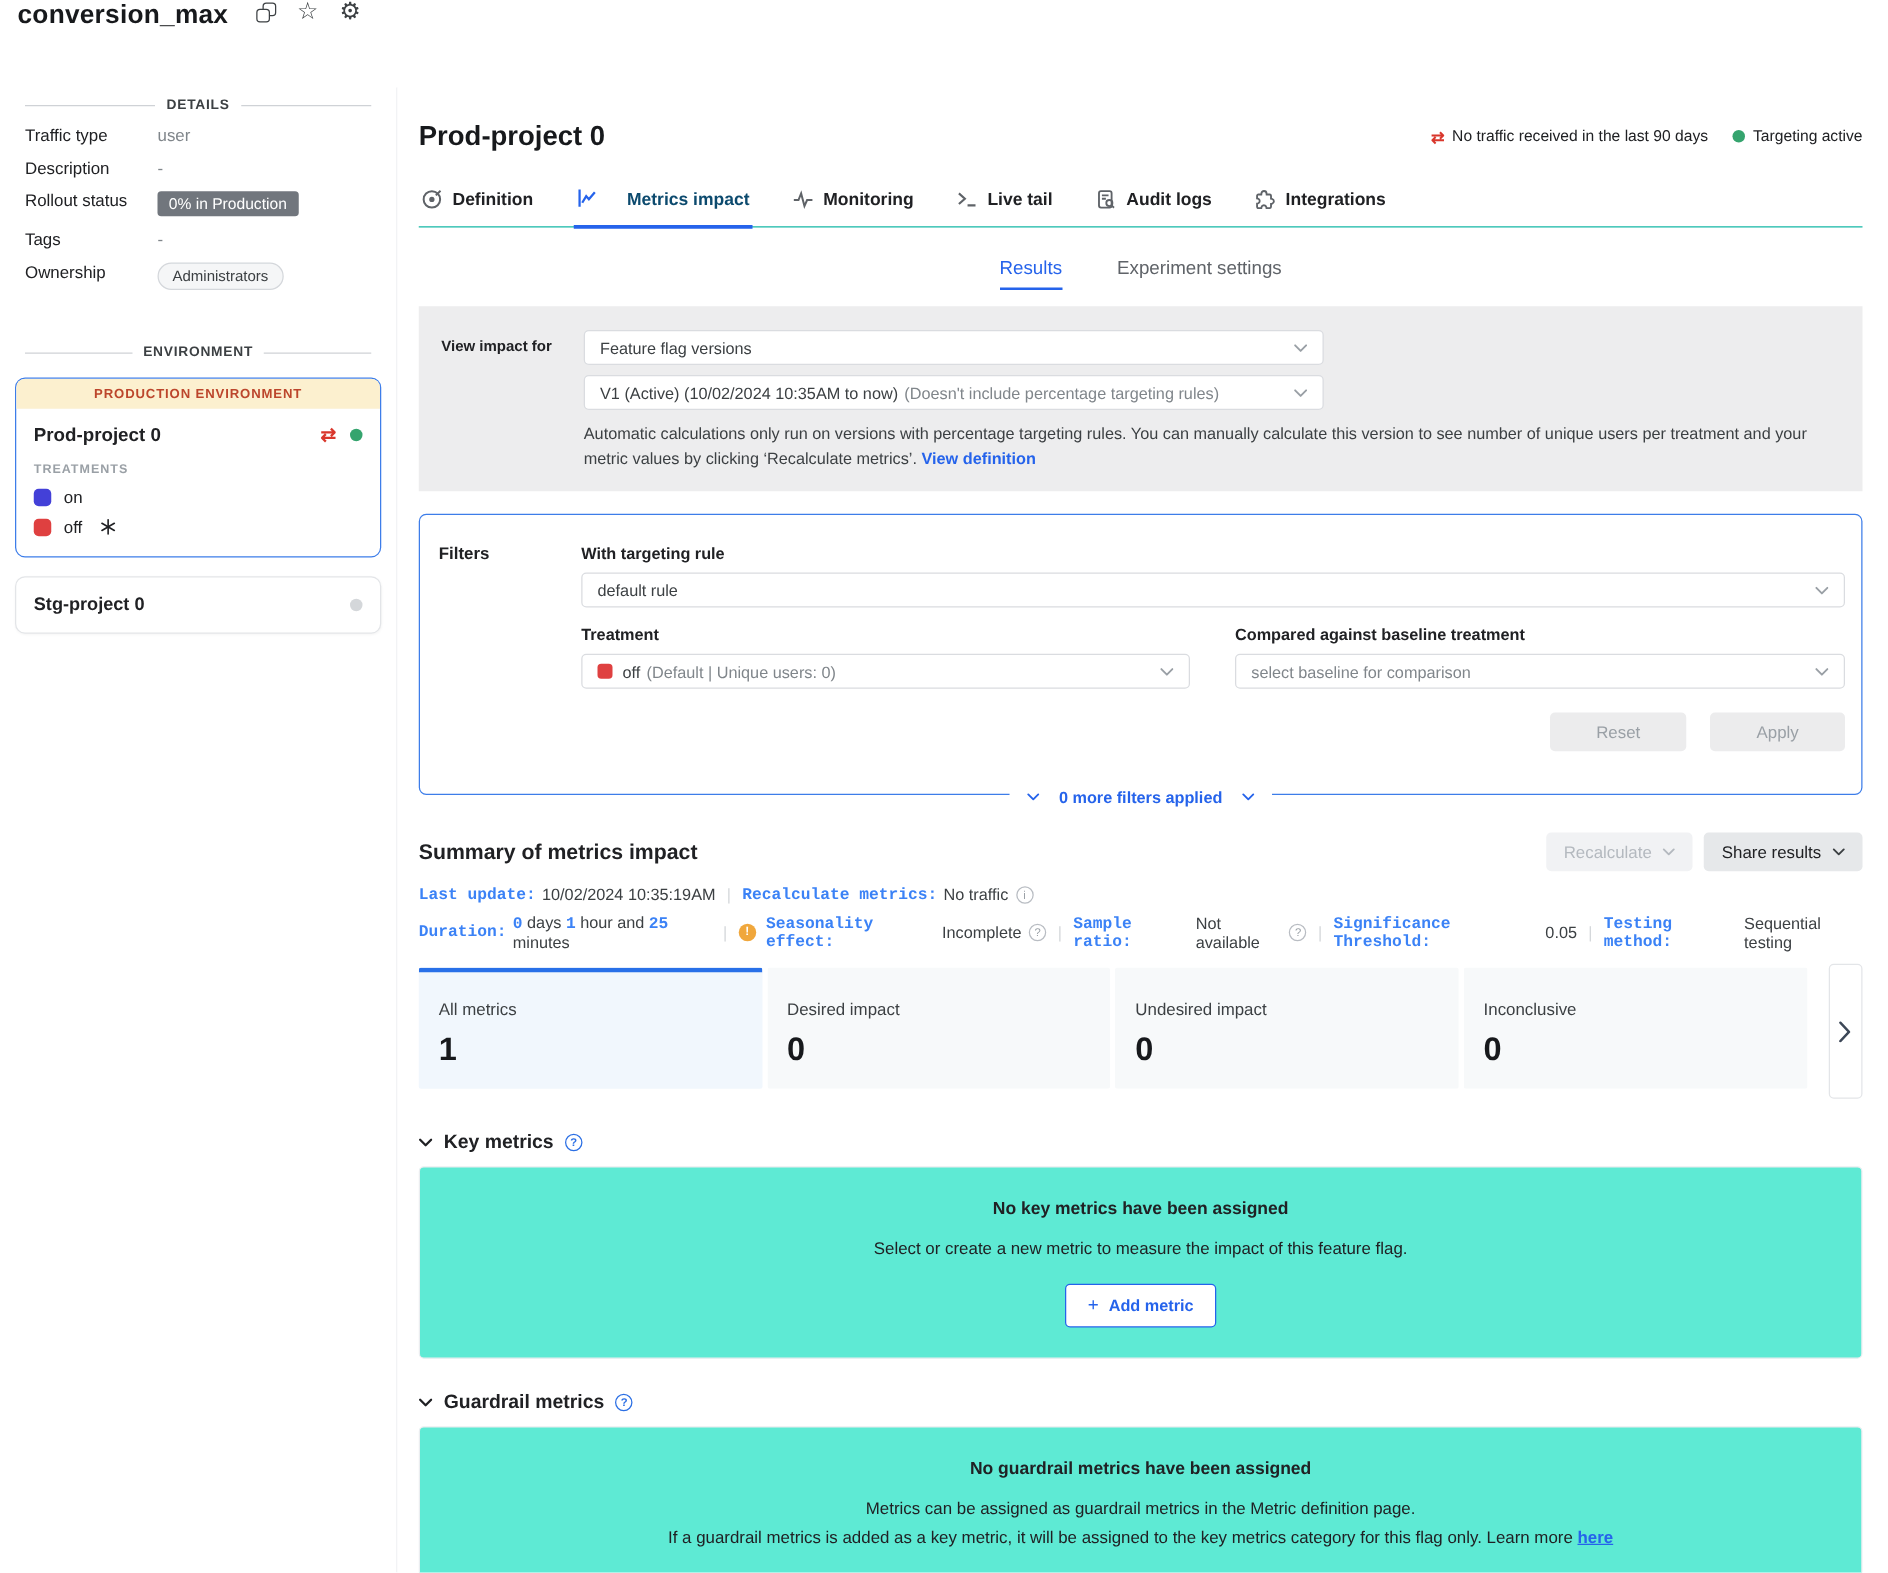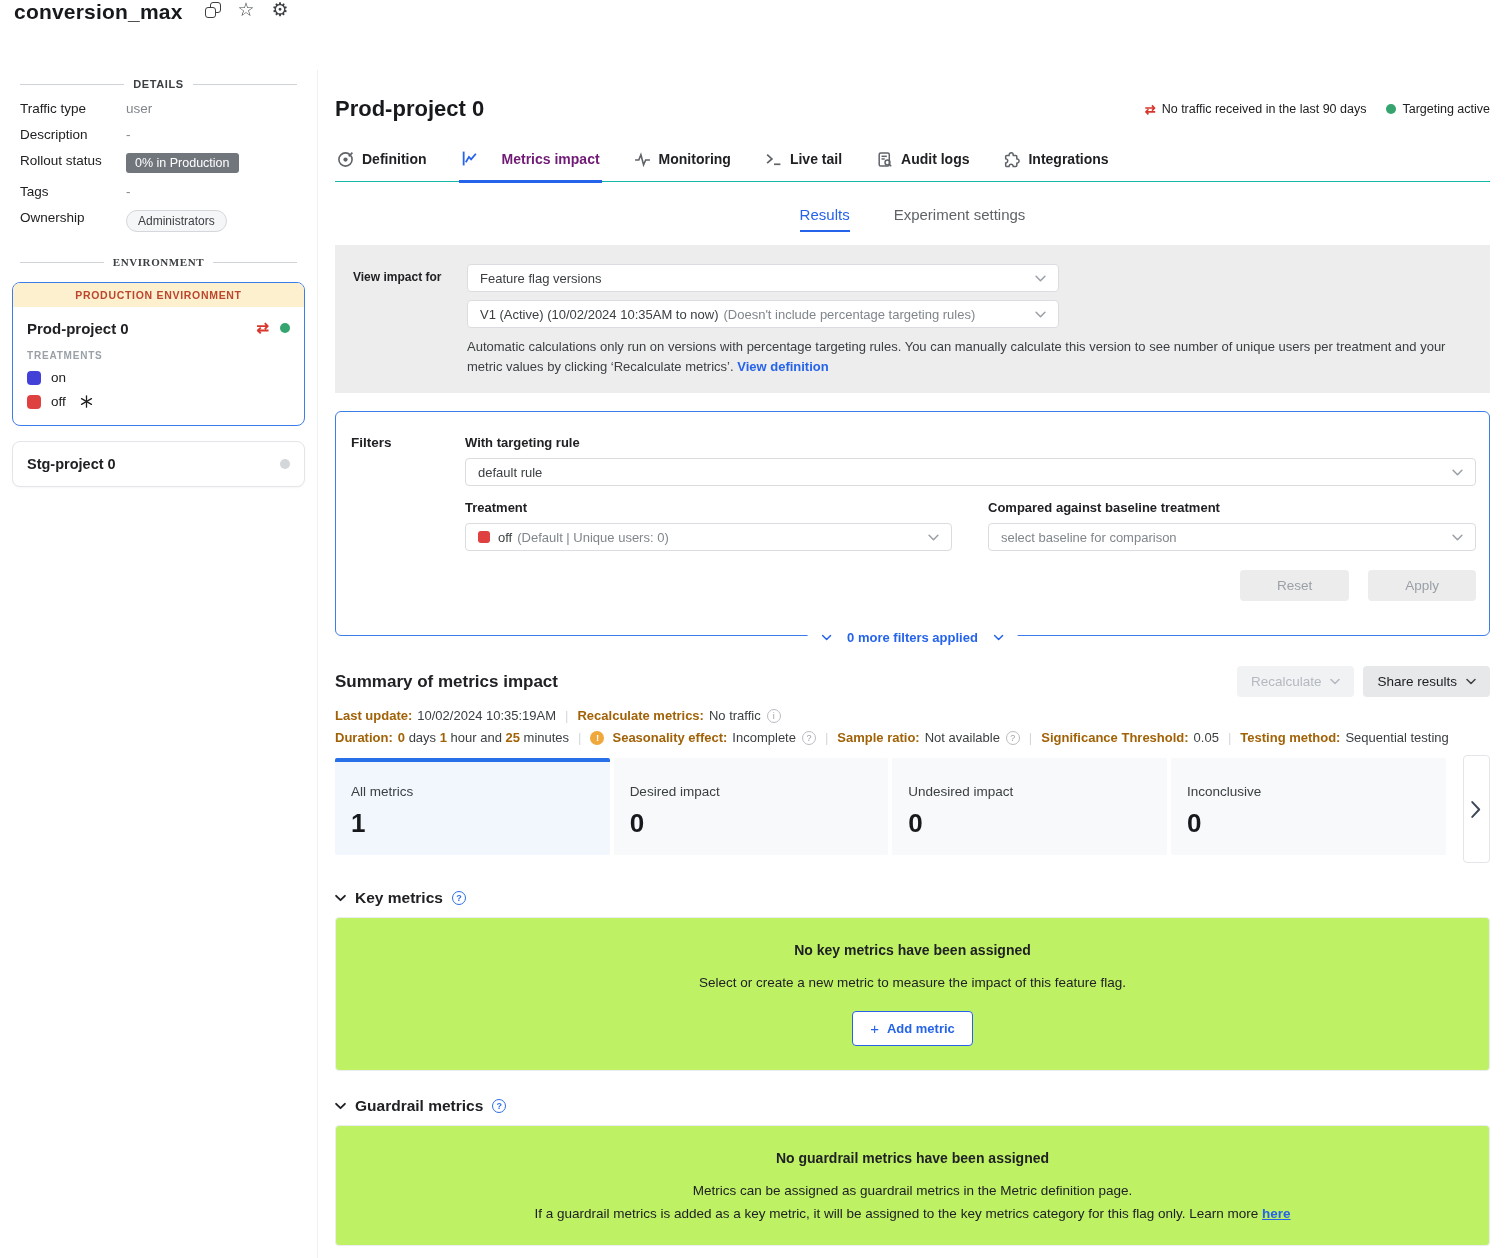--- a/index.html
+++ b/index.html
@@ -44,21 +44,21 @@
   
   .main { position:absolute; left:318px; top:70px; width:1192px; height:1188px; background:#fff; padding:0 20px 0 17px; }
   .main-header { display:flex; align-items:center; justify-content:space-between; margin-top:26px; }
   .main-title { font-size:22px; font-weight:700; color:#17191c; }
   .status-row { display:flex; align-items:center; gap:20px; font-size:12.5px; color:#202124; }
   .status-item { display:flex; align-items:center; gap:6px; }
 
   .tabs { display:flex; gap:30px; margin-top:28px; border-bottom:1px solid #14b8a6; }
   .tab { display:flex; align-items:center; gap:8px; font-size:14px; font-weight:700; color:#202124; padding:0 2px 13px; cursor:pointer; }
   .tab svg { stroke:#5f6368; }
-  .tab.active { color:#701a75; border-bottom:3px solid #2563eb; margin-bottom:-2px;gap:24px; }
+  .tab.active { color:#0c4a6e; border-bottom:3px solid #2563eb; margin-bottom:-2px;gap:24px; }
   .tab.active svg { stroke:#2563eb; }
 
   .subtabs { display:flex; justify-content:center; gap:44px; margin-top:24px; }
   .subtab { font-size:15px; color:#5f6368; padding-bottom:7px; cursor:pointer; }
   .subtab.active { color:#2563eb; border-bottom:2px solid #2563eb; }
 
   .impact-panel { margin-top:13px; background:#ededee; padding:19px 18px 16px; display:flex; }
   .impact-label { width:114px; font-size:12px; font-weight:700; padding-top:6px; }
   .impact-right { flex:1; }
   .dd { background:#fff; border:1px solid #dadce0; border-radius:4px; height:28px; display:flex; align-items:center; padding:0 12px; font-size:13px; color:#3c4043; cursor:pointer; }
@@ -82,37 +82,37 @@
   .more-filters { position:absolute; left:50%; bottom:-10px; transform:translateX(-50%); background:#fff; padding:0 14px; display:flex; align-items:center; gap:16px; color:#2563eb; font-size:13px; font-weight:700; cursor:pointer; white-space:nowrap; }
 
   .summary-head { display:flex; align-items:center; justify-content:space-between; margin-top:30px; }
   .summary-title { font-size:17px; font-weight:700; }
   .summary-btns { display:flex; gap:9px; }
   .btn-recalc { background:#f1f2f4; color:#b4b9bf; }
   .btn-share { background:#e6e8ea; color:#202124; }
   .top-btn { display:flex; align-items:center; gap:9px; font-size:13.5px; border:none; border-radius:4px; padding:8px 14px; cursor:pointer; font-family:inherit; }
 
   .meta-line { display:flex; align-items:center; margin-top:11px; font-size:13px; color:#3c4043; flex-wrap:nowrap; }
-  .meta-line b { color:#a16207; margin-right:5px; }
+  .meta-line b { color:#3b82f6; margin-right:5px;font-family:Liberation Mono, monospace; }
   .sep { color:#d5d8db; margin:0 9px; }
   .q-circle { width:14px; height:14px; border-radius:50%; border:1px solid #b9bdc3; color:#9aa0a6; font-size:9px; display:inline-flex; align-items:center; justify-content:center; margin-left:6px; cursor:pointer; flex:none; }
   .q-circle.blue { border-color:#2b6fe4; color:#2b6fe4; font-weight:700; }
   .warn-circle { width:14px; height:14px; border-radius:50%; background:#f0a73c; color:#fff; font-size:9.5px; font-weight:700; display:inline-flex; align-items:center; justify-content:center; margin-right:8px; flex:none; }
 
   .cards-row { display:flex; gap:4px; margin-top:13px; align-items:flex-start; }
   .m-card { width:327px; height:97px; background:#f7f9fa; border-top:4px solid transparent; border-radius:2px; padding:22px 16px; cursor:pointer; }
   .m-card.active { background:#f1f7fd; border-top-color:#2870e8; }
   .m-card .c-label { font-size:13.5px; color:#3c4043; }
   .m-card .c-value { font-size:26px; font-weight:700; margin-top:9px; color:#17191c; }
   .next-btn { width:33px; height:108px; margin-left:13px; background:#fff; border:1px solid #e3e5e8; border-radius:4px; display:flex; align-items:center; justify-content:center; cursor:pointer; margin-top:-3px; }
 
   .section-head { display:flex; align-items:center; gap:9px; margin-top:26px; }
   .section-title { font-size:15.5px; font-weight:700; }
   .chev-toggle { display:flex; color:#202124; cursor:pointer; }
-  .empty-card { margin-top:10px; background:#bef264; border:1px solid #ebedf0; border-radius:4px; text-align:center; padding:22px 20px 24px; }
+  .empty-card { margin-top:10px; background:#5eead4; border:1px solid #ebedf0; border-radius:4px; text-align:center; padding:22px 20px 24px; }
   .empty-title { font-size:14px; font-weight:700; margin-top:2px; }
   .empty-text { font-size:13.5px; color:#202124; margin-top:17px; }
   .add-btn { display:inline-flex; align-items:center; gap:8px; margin-top:21px; background:#fff; border:1px solid #2563eb; color:#2563eb; border-radius:4px; padding:8px 17px; font-size:13px; font-weight:700; cursor:pointer; font-family:inherit; }
   .g-line { font-size:13.5px; margin-top:8px; }
   .g-line.first { margin-top:17px; }
   .here-link { color:#2563eb; font-weight:700; text-decoration:underline; cursor:pointer; }
 </style>
 </head>
 <body>
 
@@ -150,21 +150,21 @@
     </div>
     <div class="detail-row">
       <span class="dl">Tags</span>
       <span class="dv">-</span>
     </div>
     <div class="detail-row">
       <span class="dl">Ownership</span>
       <span class="pill">Administrators</span>
     </div>
 
-    <div class="side-head" style="margin-top:24px;font-family:Liberation Serif, serif;">
+    <div class="side-head" style="margin-top:44px;">
       <span class="line"></span>
         <span class="lbl">ENVIRONMENT</span>
         <span class="line"></span>
     </div>
 
     <div class="env-card">
       <div class="env-banner">PRODUCTION ENVIRONMENT</div>
       <div class="env-body">
         <div class="env-title-row">
           <span class="env-title">Prod-project 0</span>

